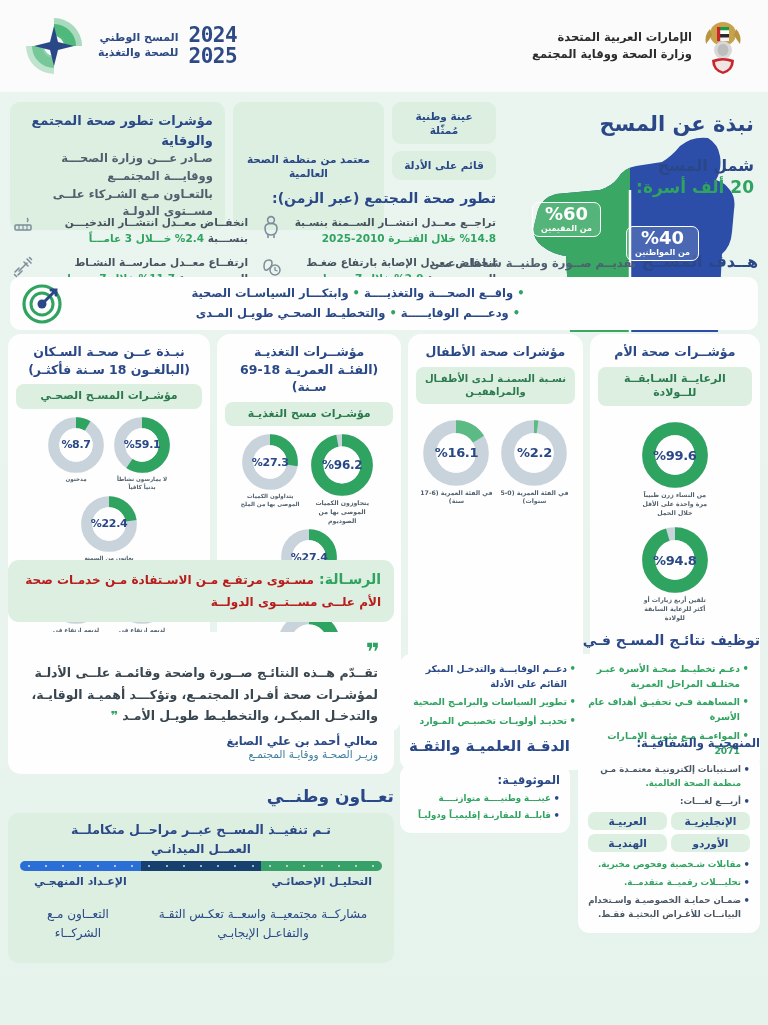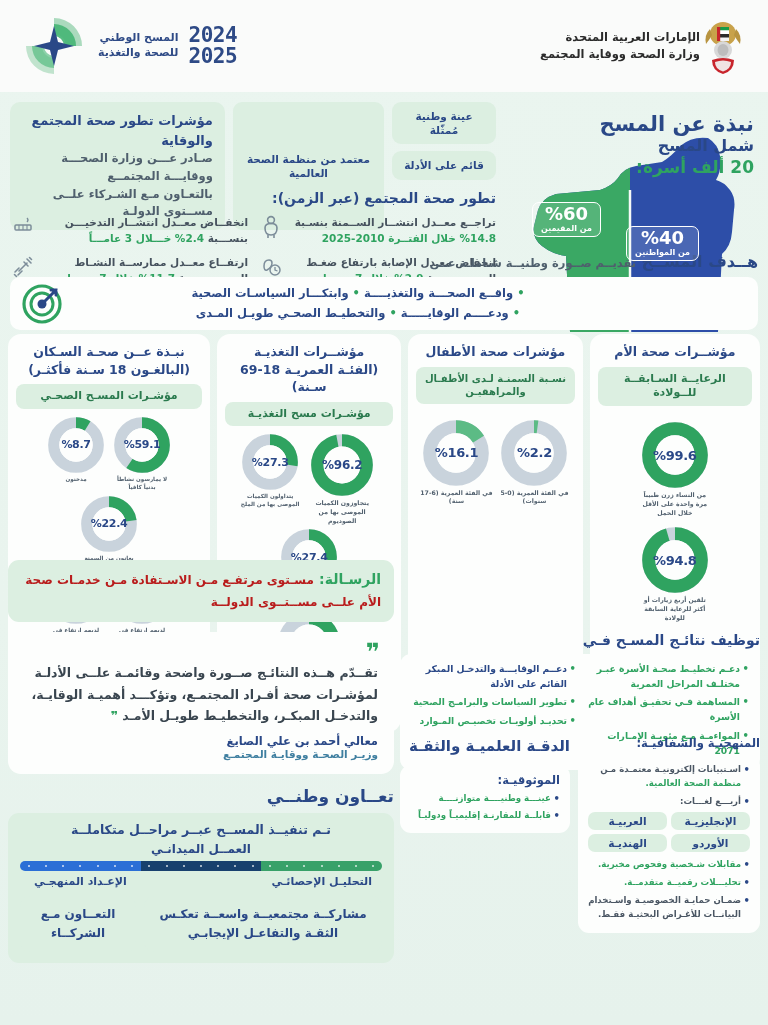--- a/index.html
+++ b/index.html
@@ -18,21 +18,21 @@
 
   
   .header {
     position: relative;
     height: 92px;
     background: #fafbfa;
     display: flex; align-items: center;
     padding: 0 22px;
     justify-content: space-between;
   }
-  .hdr-right { display: flex; align-items: center; gap: 0; }
+  .hdr-right { display: flex; align-items: center; gap: 8px; }
   .falcon-logo { width: 46px; height: 58px; flex: 0 0 46px; }
   .ministry-text { text-align: right; line-height: 1.45; }
   .ministry-l1 { font-size: 11.5px; font-weight: 700; color: #2b2b2b; letter-spacing: .2px; }
   .ministry-l2 { font-size: 11.5px; font-weight: 700; color: #2b2b2b; letter-spacing: .2px; }
 
   .hdr-left { display: flex; align-items: center; gap: 12px; }
   .survey-mark { display: flex; align-items: center; gap: 10px; }
   .years { line-height: 1.0; text-align: left; }
   .years div {
     font-family: "DejaVu Sans Mono","Liberation Mono",monospace;
@@ -44,21 +44,21 @@
 
   
   .band1 { position: relative; height: 246px; }
 
   .map-block {
     position: absolute; right: 0; top: 6px; width: 292px; height: 240px;
     overflow: hidden;
   }
   .map-title { position: absolute; right: 14px; top: 14px; text-align: right; z-index: 3; }
   .map-title .t1 { font-size: 21px; font-weight: 700; color: #2a4887; letter-spacing: .5px;}
-  .map-title .t2 { font-size: 16px; font-weight: 700; color: #2a4887; margin-top: 0;}
+  .map-title .t2 { font-size: 16px; font-weight: 700; color: #2a4887; margin-top: 20px;}
   .map-title .t3 { font-size: 17px; font-weight: 700; color: #2fa360; margin-top: 2px;}
   .map-svg { position: absolute; right: 6px; top: 38px; }
   .map-pill {
     position: absolute; z-index: 4; background: rgba(255,255,255,.14);
     border: 1.4px solid #ffffff; border-radius: 7px;
     color: #ffffff; text-align: center; padding: 2px 8px 3px;
   }
   .map-pill .big { font-size: 18px; font-weight: 700; display:block; line-height: 1.05;}
   .map-pill .sm { font-size: 8px; font-weight: 700; display:block; }
   .pill60 { left: 56px; top: 104px; }
@@ -146,21 +146,21 @@
 
   
   .quote {
     position:absolute; left: 8px; top: 632px; width: 386px; height: 142px;
     background:#fdfefd; border-radius: 13px; padding: 12px 16px 10px; text-align:right;
   }
   .qmark { position:absolute; right: 16px; top: 8px; color:#2fa360; font-size: 24px; font-weight:700; line-height:1; letter-spacing:-2px;}
   .quote-body { font-size: 12.5px; font-weight:700; color:#39454f; line-height:1.72; margin-top: 18px;}
   .quote-end { color:#2fa360; font-weight:700; }
   .q-name { margin-top: 7px; font-size: 11.5px; font-weight:700; color:#2a4887;}
-  .q-role { font-size: 10.5px; font-weight:700; color:#3f7fa0; }
+  .q-role { font-size: 10.5px; font-weight:400; color:#3f7fa0; }
 
   
   .results { position:absolute; left: 400px; top: 632px; width: 360px; text-align:right; }
   .results .rt { font-size: 14px; font-weight:700; color:#2a4887; }
   .results .rbox {
     margin-top: 6px; background:#fdfefd; border-radius:11px; padding: 8px 11px;
     display:flex; gap: 8px; flex-direction: row-reverse;
   }
   .rcol { width: 50%; }
   .rli { font-size: 9.2px; font-weight:700; line-height:1.6; color:#2a4887; margin-bottom:4px; padding-right:9px; position:relative; text-align:right;}
@@ -199,21 +199,21 @@
   .seg.s2 { background:#18406e; }
   .seg.s3 { background:#2b6fd6; }
   .seg .dots { position:absolute; inset:0; display:flex; align-items:center; justify-content:space-around; }
   .seg .dots span { width:2px; height:2px; background: rgba(255,255,255,.8); border-radius:50%;}
   .bar-labels { display:flex; flex-direction: row-reverse; }
   .bar-labels div { flex:1; font-size: 11px; font-weight:700; color:#2a4887; text-align:center; }
 
   .coop-row2 { margin-top: 8px; display:flex; gap:8px; flex-direction: row-reverse; }
   .coop-chip {
     background:#dcefe1; border-radius:11px; padding: 9px 10px;
-    font-size: 12px; font-weight:700; color:#2a4887; line-height:1.6; text-align:center;
+    font-size: 12px; font-weight:400; color:#2a4887; line-height:1.6; text-align:center;
   }
   .coop-chip.a { width: 116px; }
   .coop-chip.b { flex:1; }
 </style>
 </head>
 <body>
 
 <div id="page">
 
   <div class="header">

